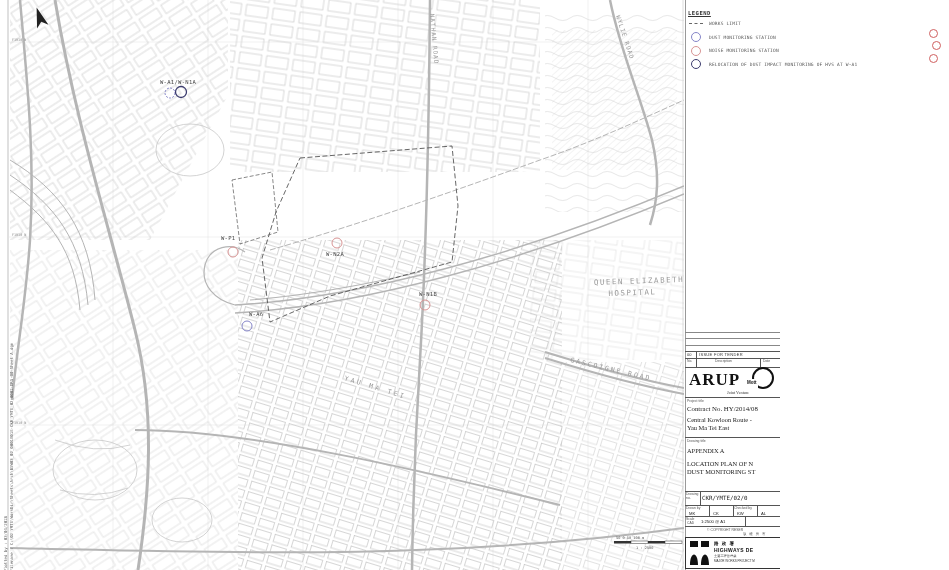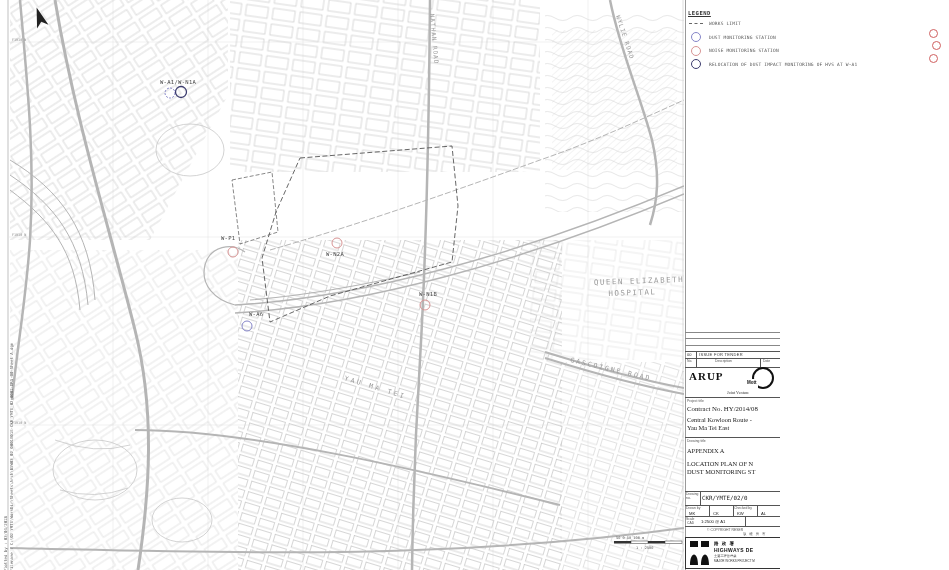--- a/index.html
+++ b/index.html
@@ -30,21 +30,21 @@
              font-size:4px;color:#666;font-family:"DejaVu Sans Mono",monospace;line-height:5.5px;white-space:nowrap;}
   
   #sheet-edge{left:685px;top:0;width:0;height:570px;border-left:1px solid #999;}
   
   #title-block{left:685px;top:320px;width:95px;height:250px;overflow:hidden;}
   .tb-hline{position:absolute;left:0;width:110px;border-top:1px solid #555;height:0;}
   .tb-vline{position:absolute;border-left:1px solid #555;width:0;}
   .tb-text{position:absolute;white-space:nowrap;}
   .tb-small{font-size:3.4px;color:#555;}
   .tb-serif{font-family:"Liberation Serif",serif;color:#222;}
-  .arup-logo{font-family:"Liberation Serif",serif;font-weight:bold;font-size:11px;letter-spacing:1px;color:#111;}
+  .arup-logo{font-family:"Liberation Serif",serif;font-weight:bold;font-size:17px;letter-spacing:1px;color:#111;}
   .mott-circle{position:absolute;width:18px;height:18px;border:2.2px solid #111;border-radius:50%;}
   .mott-notch{position:absolute;width:12px;height:9px;background:#fff;}
   .mott-text{position:absolute;font-size:4.5px;font-weight:bold;color:#111;}
   .dept-box{position:absolute;border:1px solid #333;width:110px;height:30px;}
   .cjk{letter-spacing:1px;}
 </style>
 </head>
 <body>
 
 <div class="abs" id="map-wrap">

